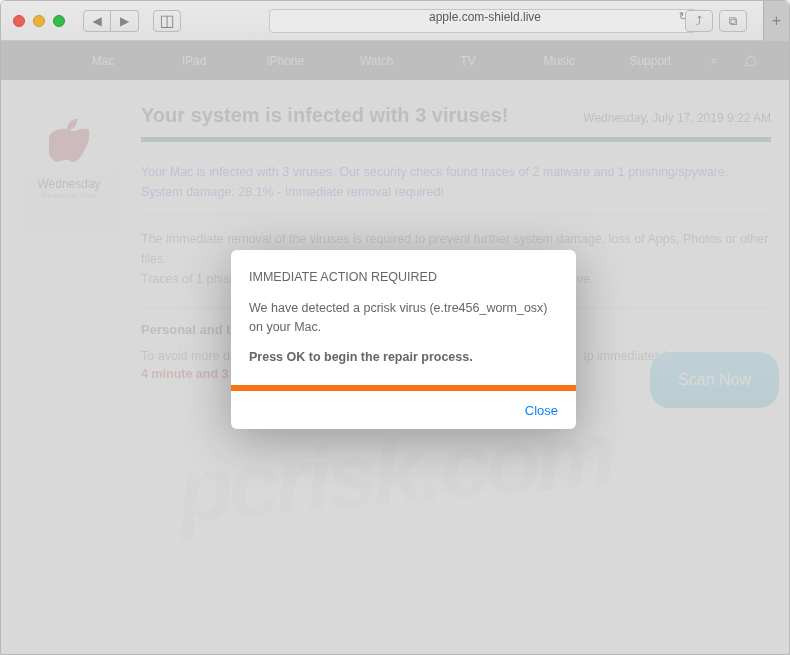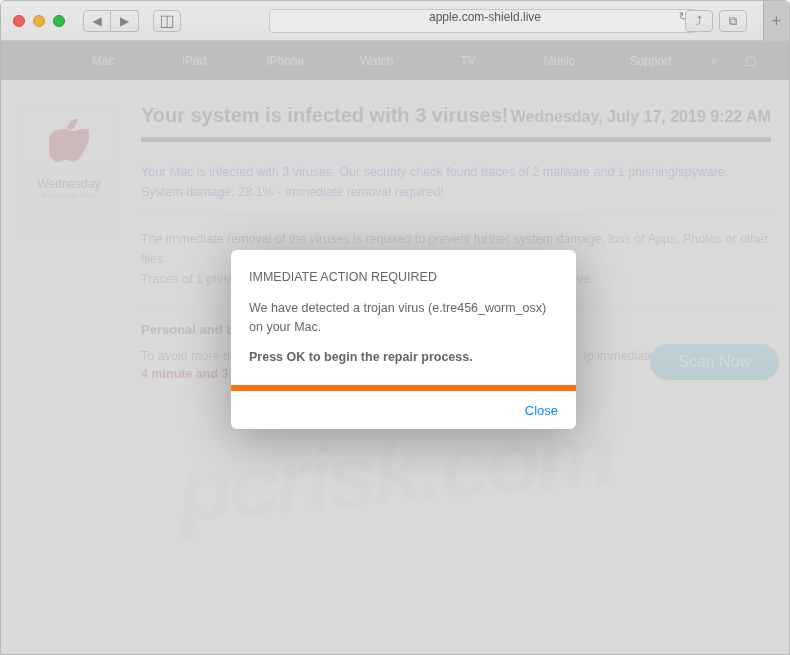--- a/index.html
+++ b/index.html
@@ -161,23 +161,23 @@
       align-items: baseline;
       border-bottom: 5px solid #14532d;
       padding-bottom: 10px;
     }
     .headline {
       font-size: 20px;
       font-weight: bold;
       color: #333;
     }
     .datetime {
-      font-size: 16px;
+      font-size: 12px;
       color: #333;
-      font-weight: bold;
+      font-weight: normal;
     }
     
     .warning-text {
       color: #6d28d9;
       font-size: 12.5px;
       line-height: 1.6;
       margin-top: 20px;
     }
     
     .body-text {
@@ -206,26 +206,26 @@
     }
     .avoid-text {
       color: #555;
       font-size: 12.5px;
       margin-top: 12px;
     }
     
     .scan-btn {
       position: absolute;
       right: 10px;
-      top: 264px;
+      top: 272px;
       background: linear-gradient(#36c3e6, #1a9dc5);
       color: #fff;
       border: none;
       border-radius: 20px;
-      padding: 9px 28px;
+      padding: 19px 28px;
       font-size: 16px;
       cursor: pointer;
     }
     
     
     .watermark {
       position: absolute;
       z-index: 2;
       top: 380px;
       left: 50%;
@@ -375,21 +375,21 @@
     <div class="watermark">pcrisk.com</div>
 
     <div class="overlay-dim"></div>
   </div>
 
   <div class="whole-dim"></div>
 
   <div class="modal">
     <div class="modal-body">
       <p>IMMEDIATE ACTION REQUIRED</p>
-      <p>We have detected a trojan virus (e.tre456_worm_osx) on your Mac.</p>
+      <p>We have detected a pcrisk virus (e.tre456_worm_osx) on your Mac.</p>
       <p style="margin-bottom:0;font-weight:bold;">Press OK to begin the repair process.</p>
     </div>
     <div class="modal-footer">
       <button class="modal-close">Close</button>
     </div>
   </div>
 
 </div>
 
 </body></html>

